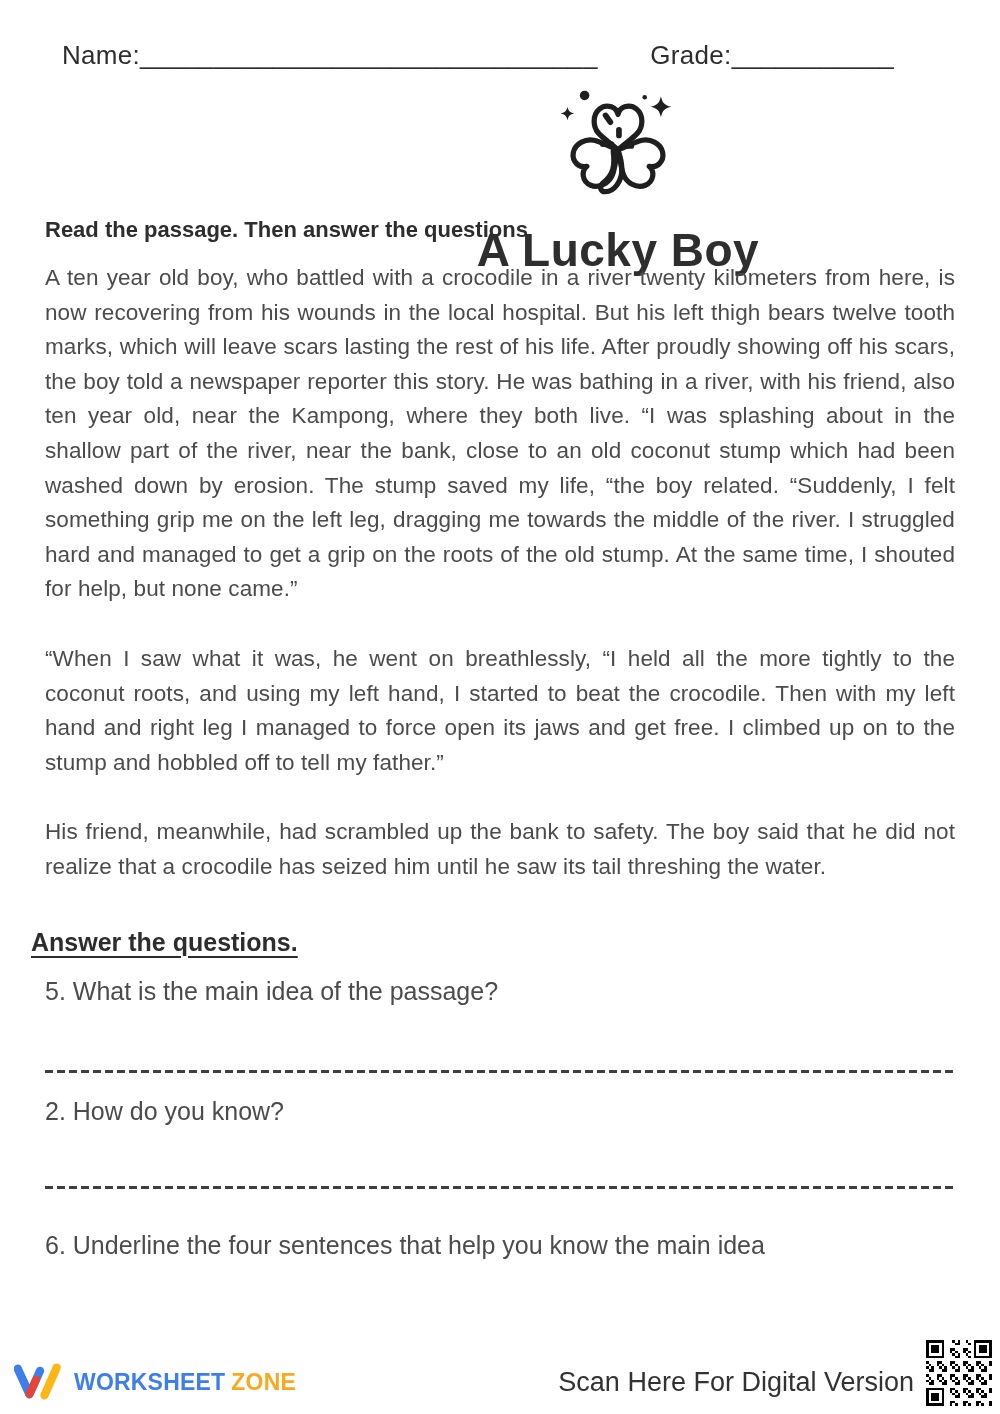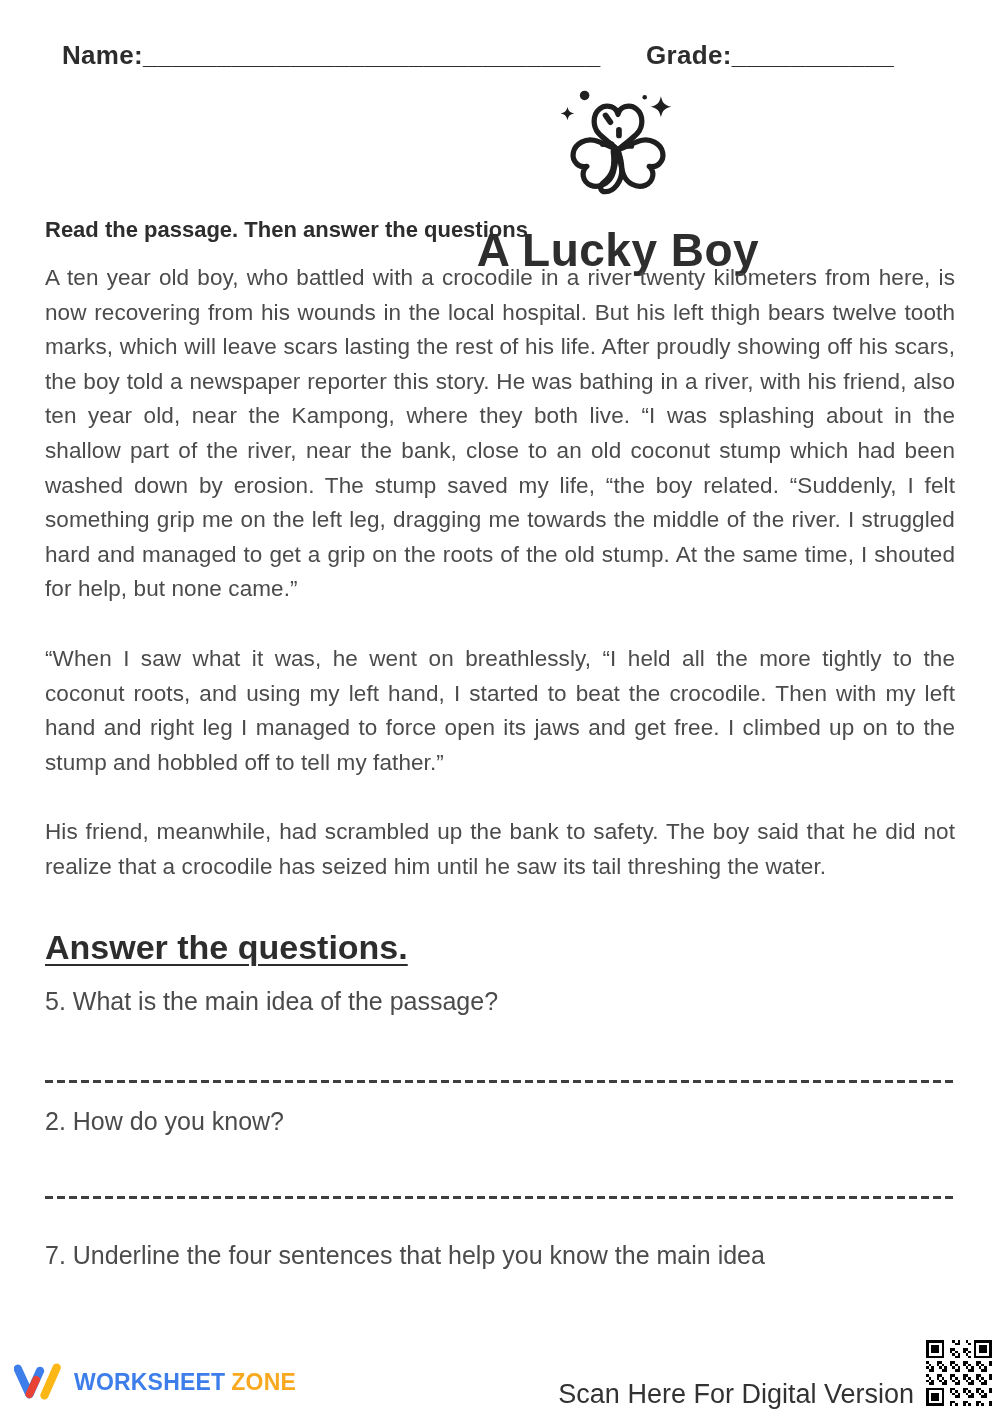--- a/index.html
+++ b/index.html
@@ -5,57 +5,57 @@
   * { margin:0; padding:0; box-sizing:border-box; }
   body { background:#e8e8e8; font-family:"Liberation Sans", sans-serif; }
   .page {
     position:relative; width:1000px; height:1414px; margin:0 auto;
     background:#ffffff; overflow:hidden;
   }
   
   .header-row {
     display:flex; justify-content:space-between;
     padding:40px 106px 0 62px;
-    font-size:26px; font-weight:bold; color:#2d2d2d; letter-spacing:0.3px;
+    font-size:26px; font-weight:normal; color:#2d2d2d; letter-spacing:0.3px;
     white-space:nowrap;
   }
   
   .title-block { display:flex; align-items:center; margin:12px 0 0 236px; gap:16px; height:124px;flex-direction:column; }
   .clover-wrap { width:124px; height:124px; flex:0 0 auto; }
   .page-title { font-size:46px; font-weight:bold; color:#2e2e2e; letter-spacing:0.5px; }
   
   .instruction { margin:10px 45px 0; font-size:22px; font-weight:bold; color:#2d2d2d; }
   
   .passage { margin:18px 45px 13px; }
   .passage p {
     font-size:22.5px; line-height:34.6px; color:#4b4b4b;
     text-align:justify; letter-spacing:0.1px;
   }
   .passage p + p { margin-top:35px; }
   
   .answer-heading {
-    margin:30px 45px 0; font-size:34px; font-weight:bold; color:#2d2d2d;
+    margin:30px 31px 0; font-size:25px; font-weight:bold; color:#2d2d2d;
     text-decoration:underline; text-decoration-thickness:2px; text-underline-offset:5px;
     display:inline-block;
   }
   .question { margin:20px 45px 0; font-size:25px; color:#4b4b4b; }
   .answer-line {
     margin:64px 45px 0; height:3px;
     background:repeating-linear-gradient(90deg, #3f3f3f 0 8px, transparent 8px 12px);
   }
   .answer-line.second { margin-top:60px; }
   .q2 { margin-top:24px; }
   .q3 { margin-top:42px; }
   
   .footer { position:absolute; left:0; right:0; bottom:0; height:90px; }
   .brand { position:absolute; left:14px; bottom:12px; display:flex; align-items:center;text-align:right; }
   .brand-mark { width:52px; height:40px; margin-right:8px; }
   .brand-primary { font-size:23px; font-weight:800; color:#3d7eea; letter-spacing:0.2px; }
   .brand-secondary { font-size:23px; font-weight:800; color:#f9a91f; letter-spacing:0.2px; margin-left:6px; }
-  .scan-text { position:absolute; right:86px; bottom:4px; font-size:27px; color:#323232; }
+  .scan-text { position:absolute; right:86px; bottom:16px; font-size:27px; color:#323232; }
   .qr-wrap { position:absolute; right:8px; bottom:8px; width:66px; height:66px; }
 </style>
 </head>
 <body>
 
 <div class="page">
 
   
   <div class="header-row">
     <div>
@@ -109,21 +109,21 @@
 
   
   <h3 class="answer-heading">Answer the questions.</h3>
 
   <div class="question">5. What is the main idea of the passage?</div>
   <div class="answer-line"></div>
 
   <div class="question q2">2. How do you know?</div>
   <div class="answer-line second"></div>
 
-  <div class="question q3">7. Underline the four sentences that help you know the main idea</div>
+  <div class="question q3">6. Underline the four sentences that help you know the main idea</div>
 
   
   <div class="footer">
     <div class="brand">
       <span class="brand-mark">
         <svg viewBox="0 0 46 36" width="52" height="40" fill="none" stroke-linecap="round" stroke-linejoin="round">
           <path d="M3,6 L13.5,29 L23,8" stroke="#3d7eea" stroke-width="7.5"></path>
           <path d="M13.5,29 L19.5,16" stroke="#e94335" stroke-width="7"></path>
           <path d="M27,30 L38,5" stroke="#fbb715" stroke-width="7.5"></path>
         </svg>

